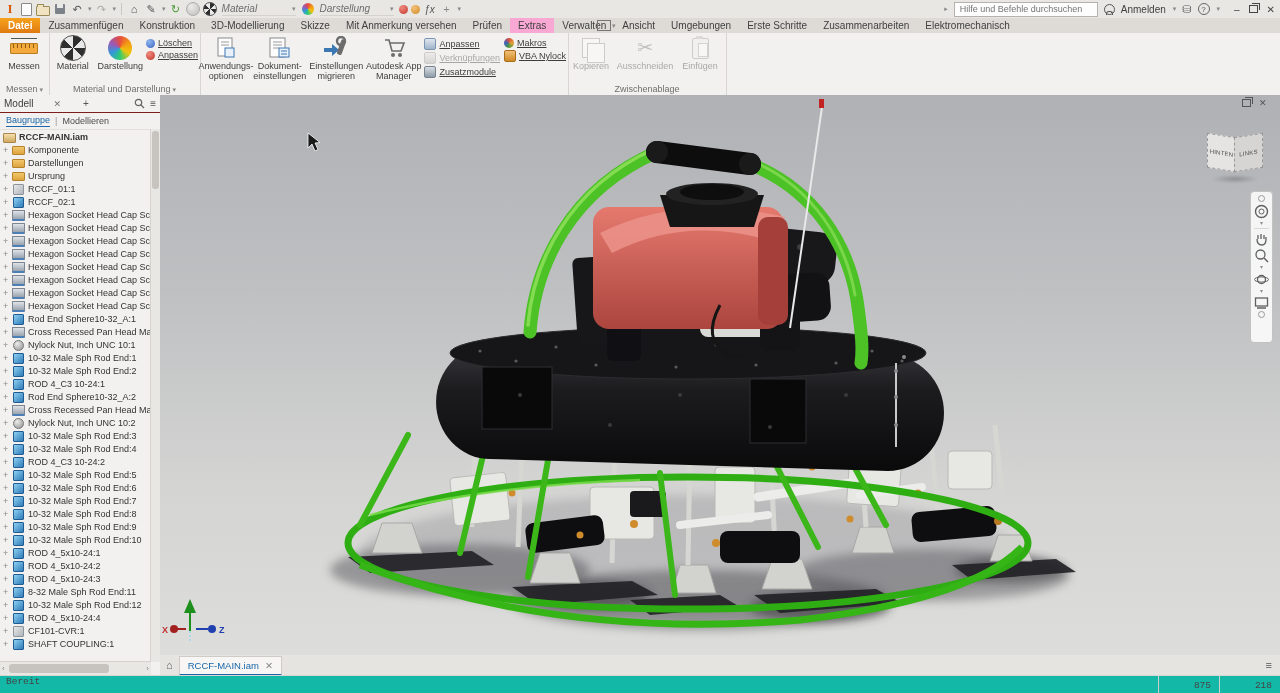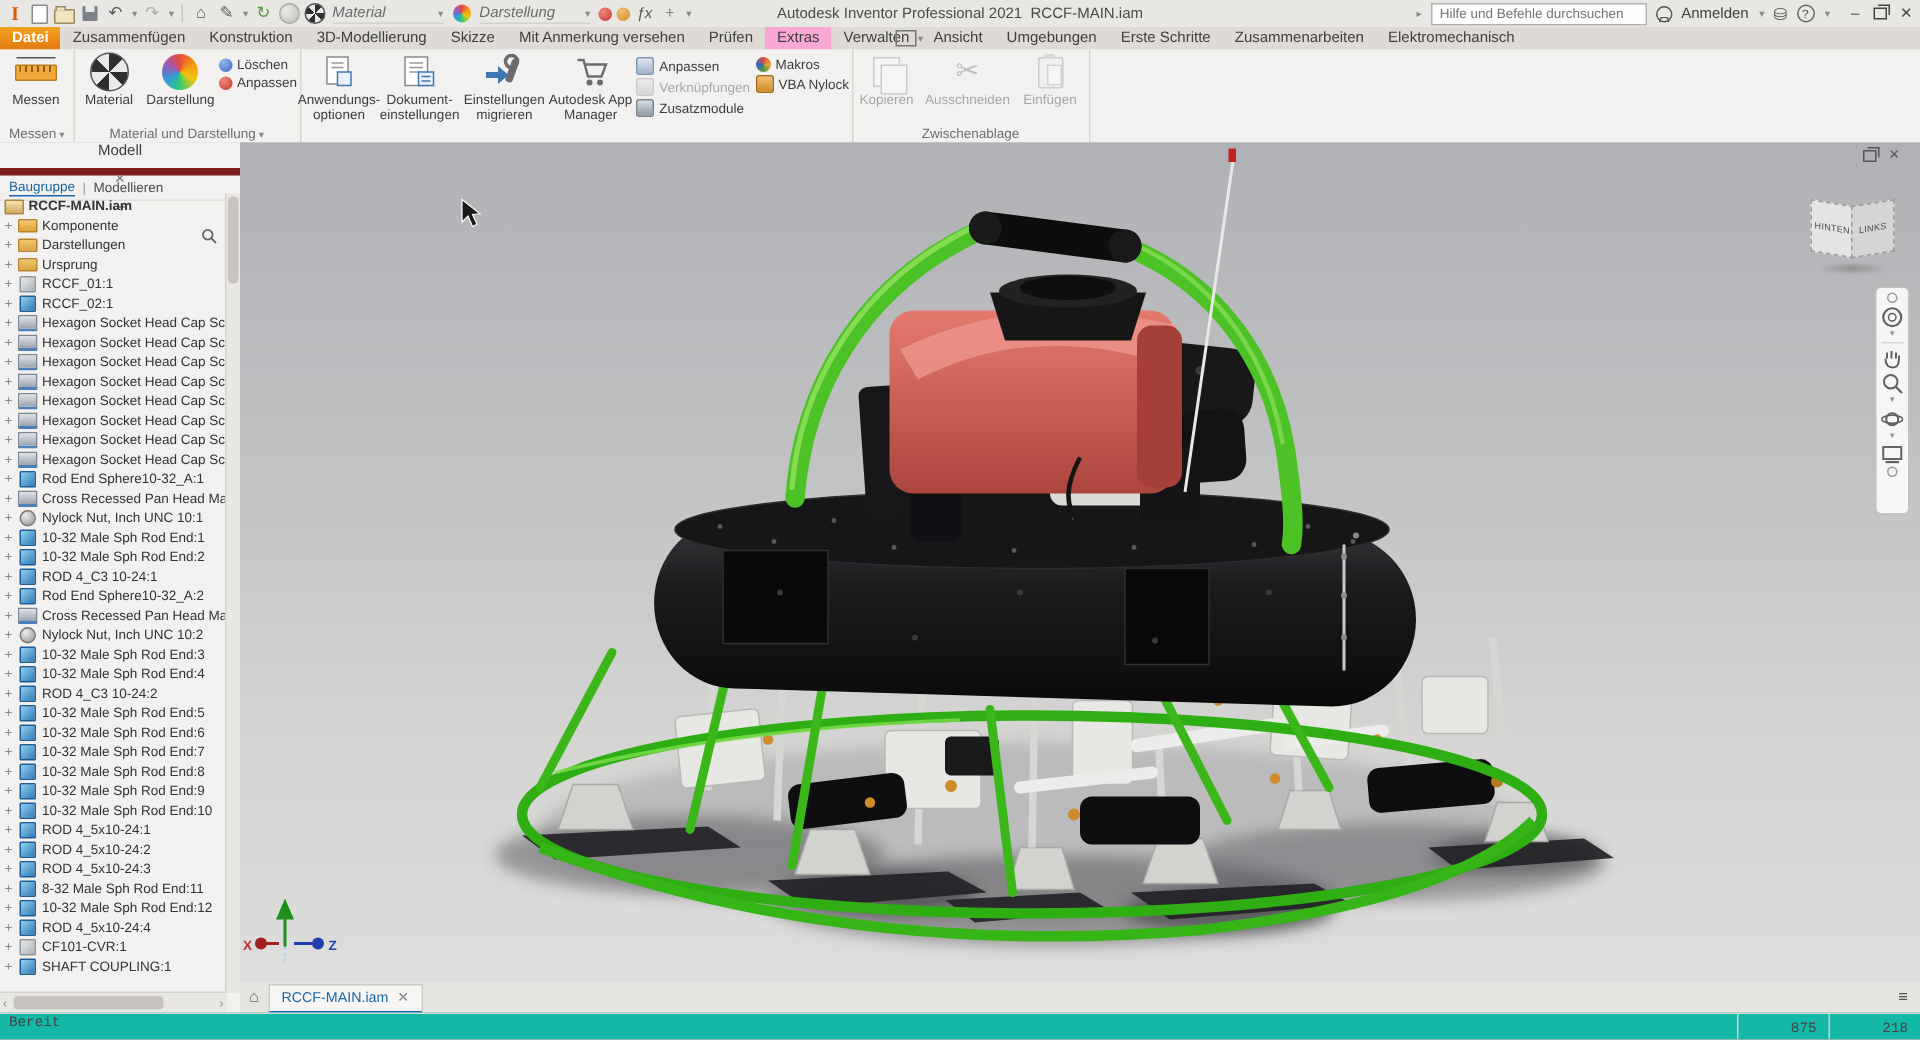--- a/index.html
+++ b/index.html
@@ -42,36 +42,36 @@
   .rtab.datei{background:linear-gradient(#f6a21c,#e07a12);color:#fff;font-weight:bold;}
   .rtab.active{background:#f9a8d4;}
   
   .ribbon{position:absolute;left:0;top:33px;width:100%;height:62px;background:#f3f1ef;border-bottom:1px solid #c9c6c2;}
   .rpanel{position:absolute;top:0;height:62px;border-right:1px solid #d9d6d2;}
   .grp{position:absolute;bottom:1px;left:0;right:0;text-align:center;font-size:9px;color:#6e6e6e;white-space:nowrap;}
   .grp.car:after{content:" ▾";font-size:7px;color:#888;}
   .bigbtns{display:flex;align-items:flex-start;height:48px;padding-top:2px;}
   .bigbtn{width:48px;display:flex;flex-direction:column;align-items:center;font-size:9px;line-height:9.5px;text-align:center;color:#3e3e3e;}
   .bigbtn .icn{height:26px;display:flex;align-items:center;justify-content:center;margin-bottom:1px;}
-  .smallcol{display:flex;flex-direction:column;justify-content:flex-end;gap:2px;padding:3px 2px 0 2px;font-size:9px;color:#3e3e3e;}
+  .smallcol{display:flex;flex-direction:column;justify-content:flex-end;gap:2px;padding:3px 2px 0 2px;font-size:9px;color:#3e3e3e;text-decoration:underline;}
   .smallbtn{display:flex;align-items:center;gap:3px;white-space:nowrap;}
   .si{width:10px;height:10px;border-radius:2px;display:inline-block;}
   .ruler{width:26px;height:9px;background:#f3a93c;border:1px solid #b97f1e;position:relative;border-radius:1px;}
   .ruler:before{content:"";position:absolute;left:2px;top:0;right:2px;height:4px;
       background:repeating-linear-gradient(90deg,#8a5c10 0 1px,transparent 1px 4px);}
   .ruler-top{position:absolute;top:-6px;left:0;right:0;border-top:1px solid #555;}
   .big-sphere{width:24px;height:24px;}
   .copy-pages{width:16px;height:18px;border:1px solid #9a9a9a;background:#fdfdfd;position:relative;}
   .copy-pages:before{content:"";position:absolute;left:4px;top:4px;width:16px;height:18px;border:1px solid #9a9a9a;background:#fdfdfd;}
   .clipboard{width:15px;height:19px;border:1px solid #9a9a9a;border-radius:2px;background:#efefef;position:relative;}
   .clipboard:before{content:"";position:absolute;left:3px;top:-3px;width:7px;height:3px;background:#bbb;border-radius:1px;}
   .clipboard:after{content:"";position:absolute;left:5px;top:4px;width:8px;height:12px;background:#fff;border:1px solid #aaa;}
   
   .browser{position:absolute;left:0;top:95px;width:160px;height:580px;background:#f2f1ef;border-right:1px solid #c6c3bf;font-size:9px;}
-  .bheader{height:17px;display:flex;align-items:center;border-bottom:5px solid #7f1d1d;padding:0 4px;color:#3e3e3e;font-size:10px;gap:8px;flex-direction:column;}
+  .bheader{height:17px;display:flex;align-items:center;border-bottom:1px solid #7f1d1d;padding:0 4px;color:#3e3e3e;font-size:10px;gap:20px;}
   .bh-x{color:#777;font-size:9px;}
   .bh-plus{color:#555;margin-left:2px;}
   .bh-right{margin-left:auto;display:flex;gap:5px;align-items:center;color:#555;}
   .subtabs{height:16px;display:flex;align-items:center;gap:5px;padding:0 6px;border-bottom:1px solid #e2dfdb;}
   .subtab-a{color:#1a66a8;border-bottom:1px solid #1a66a8;padding-bottom:1px;}
   .subtab-sep{color:#999;}
   .subtab-b{color:#4a4a4a;}
   .tree{position:absolute;top:34px;left:0;right:9px;bottom:13px;overflow:hidden;padding:2px 0 0 3px;}
   .trow{height:13px;line-height:13px;display:flex;align-items:center;white-space:nowrap;color:#333;}
   .trow.root{font-weight:bold;}
@@ -159,23 +159,20 @@
       <span class="combo">
         <span>Darstellung</span>
           <span class="caret">▾</span>
       </span>
       <span class="ball" style="background:radial-gradient(circle at 35% 30%,#f0897e,#c1372b)"></span>
       <span class="ball" style="background:radial-gradient(circle at 35% 30%,#f3c078,#cf8a25)"></span>
       <span class="qi" style="font-style:italic;color:#555">ƒx</span>
       <span class="qi glyph" style="color:#888">+</span>
       <span class="caret">▾</span>
     </div>
-    <div class="title-center">
-      <span>Autodesk Inventor Professional 2021</span>&nbsp;&nbsp;<span>RCCF-MAIN.iam</span>
-    </div>
     <div class="title-right">
       <span class="caret">▸</span>
       <span class="searchbox">
         <input placeholder="Hilfe und Befehle durchsuchen" style="">
       </span>
       <span class="person-ico"></span>
       <span style="color:#3e3e3e">Anmelden</span>
       <span class="caret">▾</span>
       <span style="color:#555;font-size:11px">⛁</span>
       <span style="color:#555;border:1px solid #666;border-radius:50%;width:10px;height:10px;display:inline-flex;align-items:center;justify-content:center;font-size:8px">?</span>

